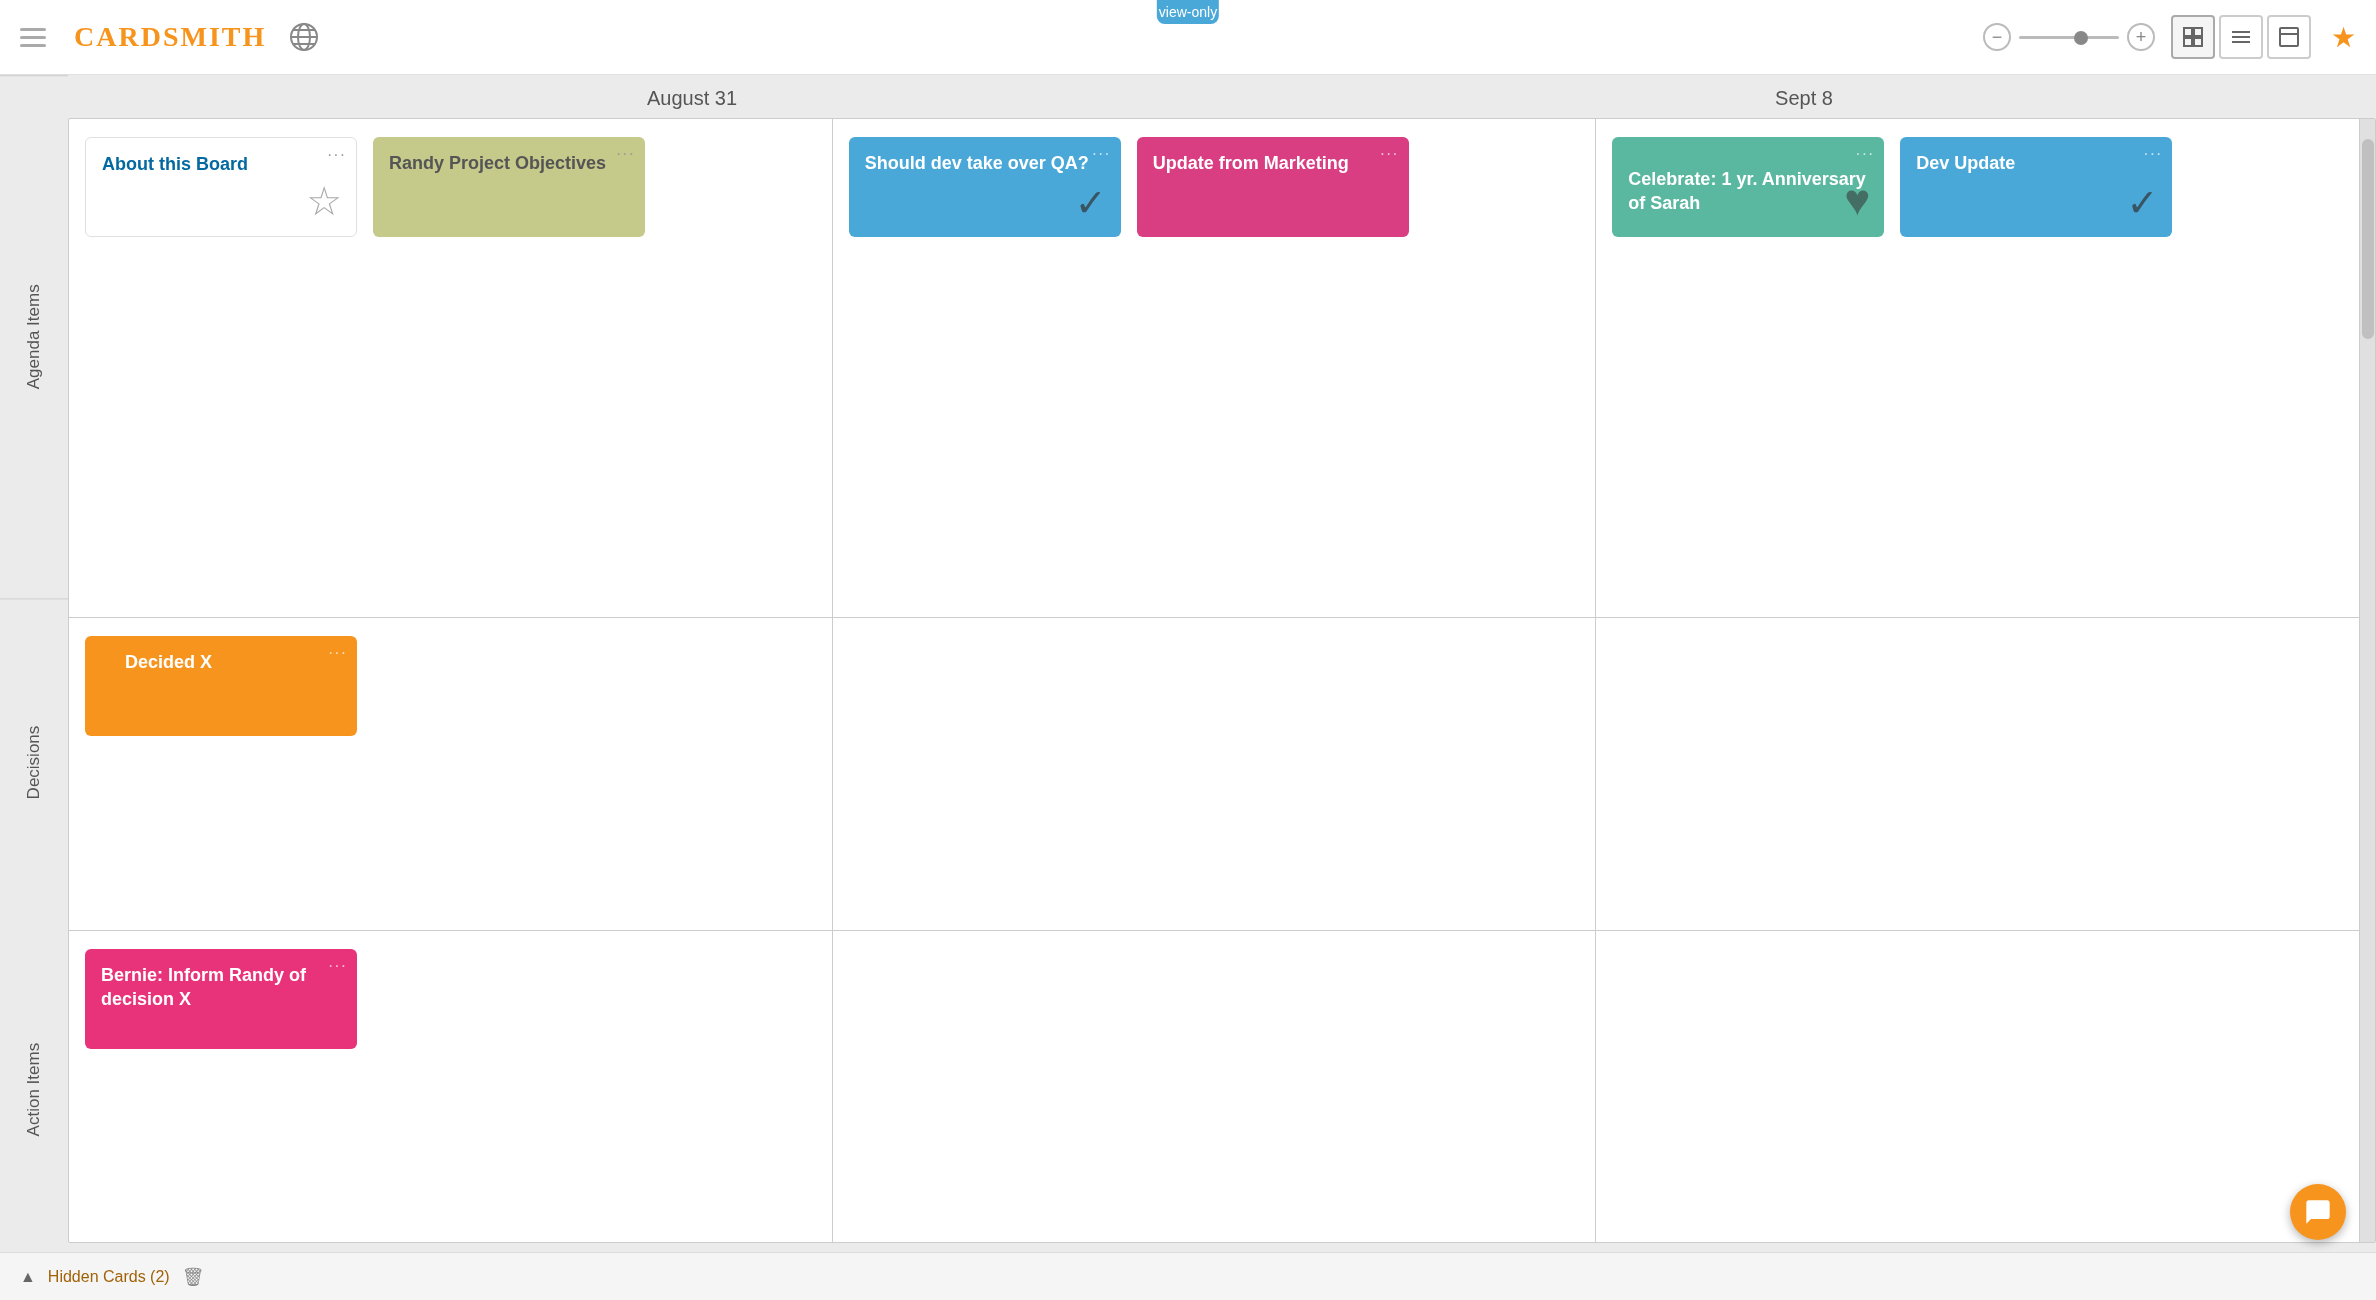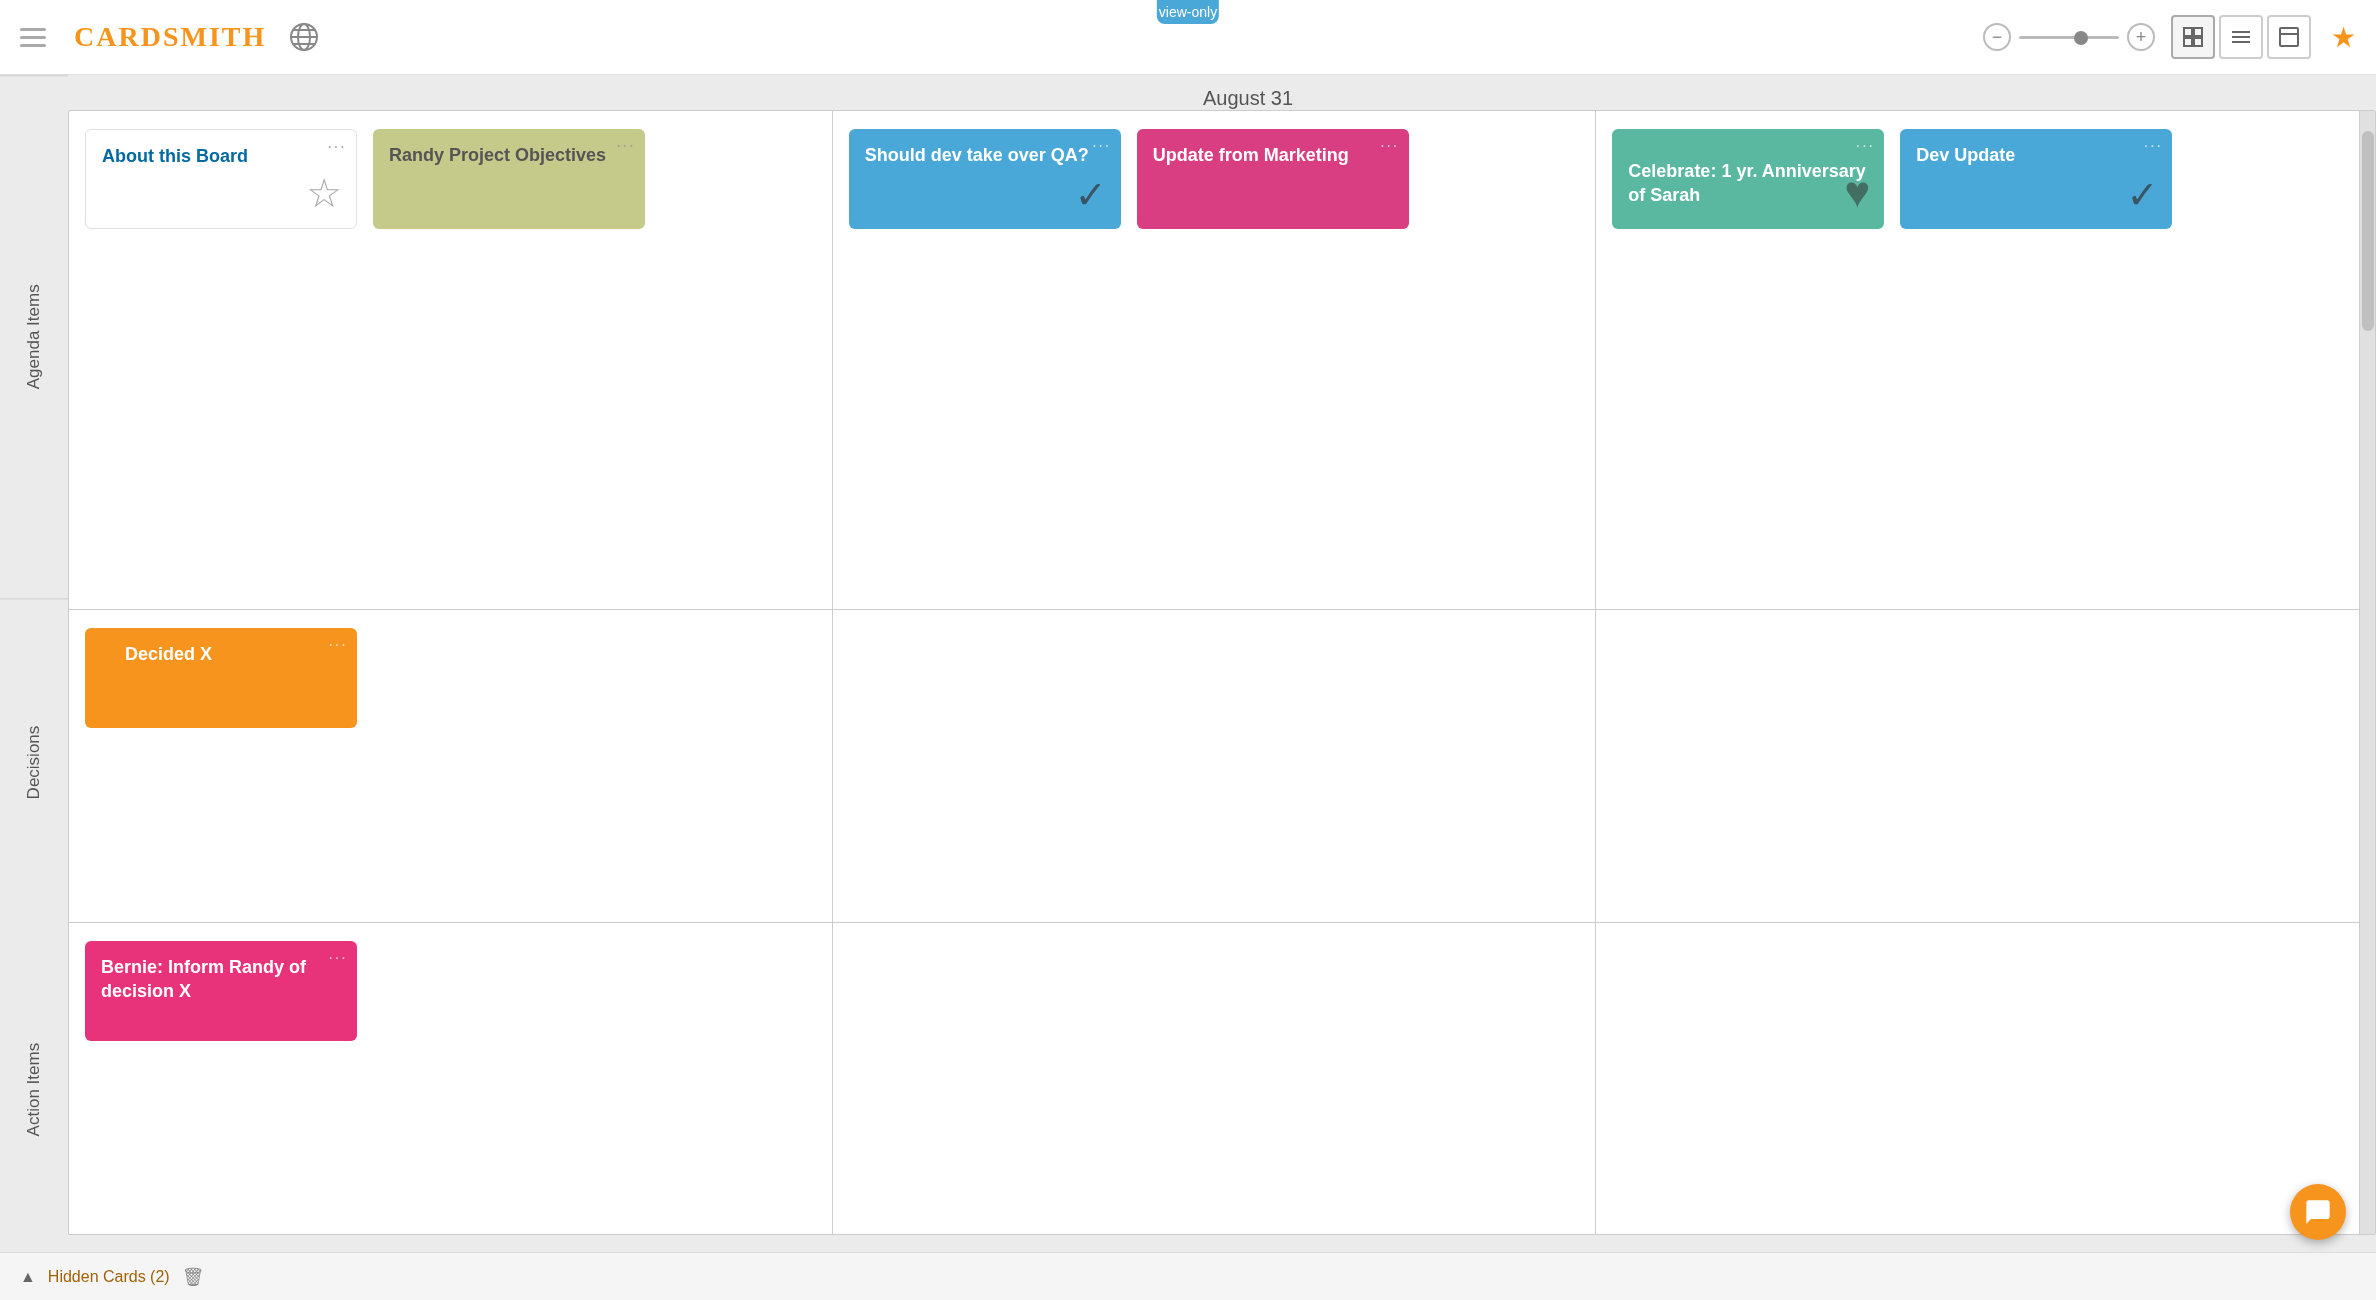--- a/index.html
+++ b/index.html
@@ -83,20 +83,21 @@
       height: calc(1300px - 75px - 48px);
       overflow: hidden;
       position: relative;
     }
 
     
     .column-headers {
       display: flex;
       padding-left: 68px;
       padding-top: 12px;
+      padding-bottom: 8px;
     }
     .col-header {
       flex: 1;
       text-align: center;
       font-size: 20px;
       color: #555;
       font-weight: 400;
     }
 
     
@@ -289,20 +290,21 @@
     </div>
     <div class="star-icon-top">★</div>
   </div>
 </div>
 
 <div class="board-area">
 
   <div class="column-headers">
     <div style="width:68px;"></div>
     <div class="col-header">August 31</div>
+    <div class="col-header">Sept 8</div>
     <div style="width:16px;"></div>
   </div>
 
   <div style="display:flex; height:calc(100% - 52px); margin-left:0; margin-right:0;">
 
     <div class="row-labels">
       <div class="row-label agenda">Agenda Items</div>
       <div class="row-label decisions">Decisions</div>
       <div class="row-label actions">Action Items</div>
     </div>

